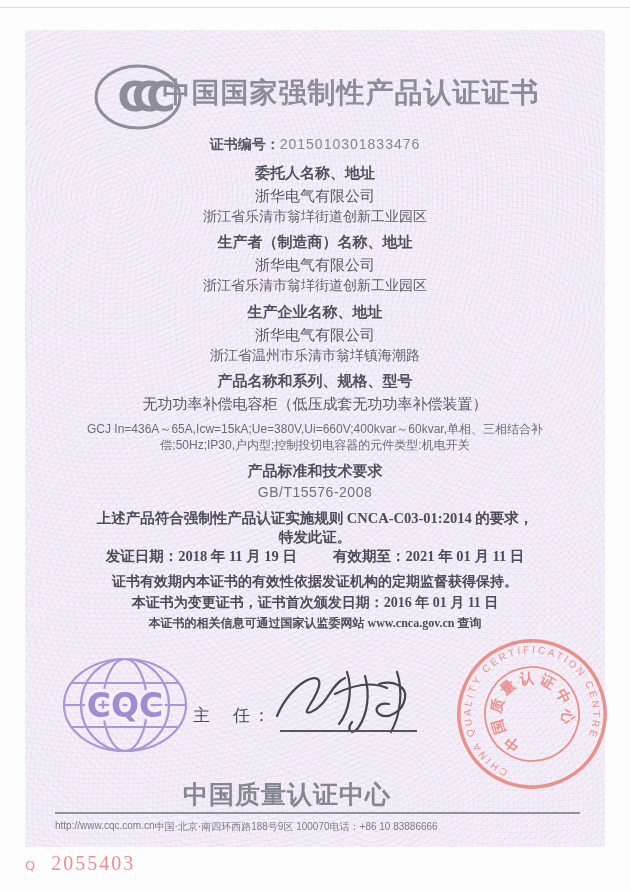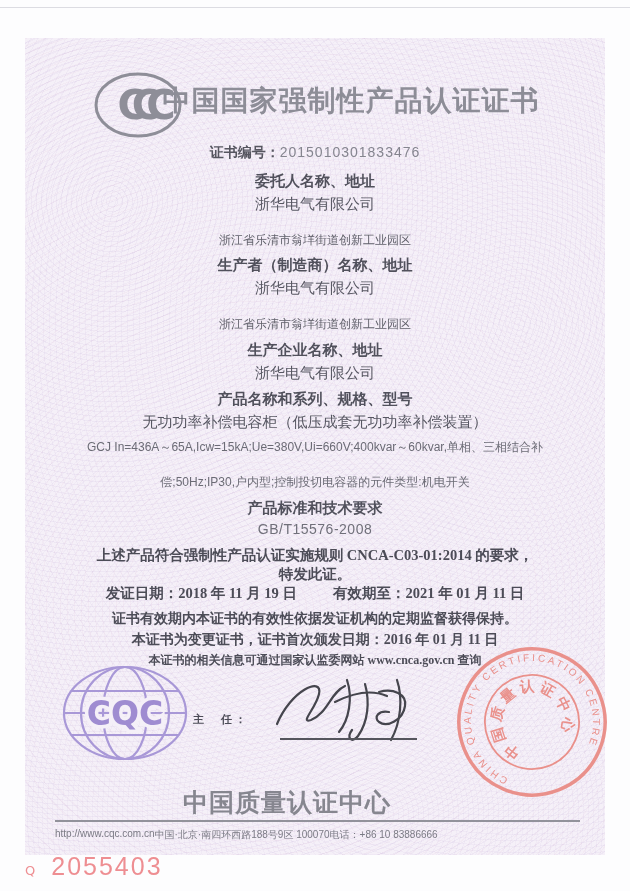--- a/index.html
+++ b/index.html
@@ -2,72 +2,72 @@
 <html><head>
 <meta charset="utf-8">
 <style>
   html,body{margin:0;padding:0;background:#ffffff;}
   .page{
     position:relative;width:630px;height:891px;background:#fdfdfe;
     font-family:"Liberation Serif",serif;overflow:hidden;
   }
   .scan-line{position:absolute;top:7px;left:0;right:0;height:1px;background:#dcdce2;}
   .certificate{
-    position:absolute;left:25px;top:38px;width:580px;height:817px;
+    position:absolute;left:25px;top:30px;width:580px;height:817px;
     background-color:#f5f0f8;
     background-image:
       repeating-radial-gradient(circle at 15% 20%, rgba(177,150,205,0.10) 0 1px, rgba(255,255,255,0) 1px 5px),
       repeating-radial-gradient(circle at 85% 35%, rgba(177,150,205,0.08) 0 1px, rgba(255,255,255,0) 1px 6px),
       repeating-radial-gradient(circle at 40% 70%, rgba(214,160,190,0.08) 0 1px, rgba(255,255,255,0) 1px 7px),
       repeating-radial-gradient(circle at 60% 95%, rgba(177,150,205,0.07) 0 1px, rgba(255,255,255,0) 1px 5px);
     text-align:center;color:#5c5c66;
   }
   .cert-title{
     margin:44px 0 0;padding-left:72px;font-size:28px;font-weight:600;
     letter-spacing:1px;color:#8d8d97;
   }
   .ccc-logo{position:absolute;left:68px;top:28px;}
   .cert-no{margin-top:24px;font-size:14px;}
   .cert-no .lbl{font-weight:700;color:#565660;}
   .cert-no .val{font-family:"Liberation Sans",sans-serif;color:#85858f;letter-spacing:1px;}
   .sec-h{font-size:15px;font-weight:700;color:#51515c;}
   .sec-name{margin-top:4px;font-size:15px;color:#575762;}
-  .sec-addr{margin-top:18px;font-size:12px;color:#60606a;}
+  .sec-addr{margin-top:2px;font-size:14px;color:#60606a;}
   .mt10{margin-top:10px;} .mt8{margin-top:8px;} .mt7{margin-top:7px;}
   .mt9{margin-top:9px;} .mt3{margin-top:3px;}
-  .spec{font-family:"Liberation Sans",sans-serif;font-size:12px;line-height:16px;color:#6b6b75;margin-top:19px;}
+  .spec{font-family:"Liberation Sans",sans-serif;font-size:12px;line-height:16px;color:#6b6b75;}
   .spec.first{margin-top:7px;}
   .std-code{margin-top:3px;font-family:"Liberation Sans",sans-serif;font-size:14px;color:#70707a;letter-spacing:.5px;}
   .stmt{font-size:14.5px;font-weight:700;color:#4c4c57;line-height:19px;}
   .stmt.first{margin-top:9px;}
   .dates{font-size:14.5px;font-weight:700;color:#4c4c57;}
   .dates .gap{display:inline-block;width:36px;}
   .note{font-size:14px;font-weight:700;color:#4c4c57;}
   .note.small{font-size:12px;}
   .signing{position:absolute;left:0;top:612px;width:100%;height:165px;z-index:2;}
   .cqc-logo{position:absolute;left:35px;top:13px;}
-  .director{position:absolute;left:168px;top:62px;font-size:11px;font-weight:700;color:#4c4c57;letter-spacing:3px;}
+  .director{position:absolute;left:168px;top:62px;font-size:17px;font-weight:400;color:#4c4c57;letter-spacing:3px;}
   .signature{position:absolute;left:248px;top:22px;}
   .sig-line{position:absolute;left:255px;top:88px;width:137px;height:1.5px;background:#55555d;}
   .seal{position:absolute;left:422px;top:-13px;opacity:.9;}
   .org-name{
     position:absolute;left:0;right:0;top:748px;text-align:center;padding-right:56px;
     font-size:25px;font-weight:600;letter-spacing:1px;color:#86868f;
   }
   .footer-rule{position:absolute;left:30px;top:782px;width:525px;height:1.5px;background:#92929b;}
   .footer-row{
     position:absolute;left:30px;right:25px;top:790px;display:flex;justify-content:flex-start;
     font-family:"Liberation Sans",sans-serif;font-size:10px;color:#7a7a84;
   }
   .serial{
     position:absolute;left:25px;top:852px;display:flex;align-items:baseline;gap:16px;
     color:#ee8e92;
   }
   .serial .q{font-family:"DejaVu Sans",sans-serif;font-size:13px;}
-  .serial .num{font-family:Liberation Sans, sans-serif;font-size:25px;letter-spacing:2px;}
+  .serial .num{font-family:Liberation Serif, serif;font-size:20px;letter-spacing:2px;}
 </style>
 </head>
 <body>
 
 <div class="page">
   <div class="scan-line"></div>
 
   <div class="certificate">
 
     <svg class="ccc-logo" width="90" height="78" viewBox="0 0 90 78">
@@ -84,20 +84,21 @@
     <div class="sec-h mt10">委托人名称、地址</div>
     <div class="sec-name">浙华电气有限公司</div>
     <div class="sec-addr">浙江省乐清市翁垟街道创新工业园区</div>
 
     <div class="sec-h mt7">生产者（制造商）名称、地址</div>
     <div class="sec-name">浙华电气有限公司</div>
     <div class="sec-addr">浙江省乐清市翁垟街道创新工业园区</div>
 
     <div class="sec-h mt8">生产企业名称、地址</div>
     <div class="sec-name">浙华电气有限公司</div>
+    <div class="sec-addr">浙江省温州市乐清市翁垟镇海潮路</div>
 
     <div class="sec-h mt7">产品名称和系列、规格、型号</div>
     <div class="sec-name">无功功率补偿电容柜（低压成套无功功率补偿装置）</div>
     <div class="spec first">GCJ In=436A～65A,Icw=15kA;Ue=380V,Ui=660V;400kvar～60kvar,单相、三相结合补</div>
     <div class="spec">偿;50Hz;IP30,户内型;控制投切电容器的元件类型:机电开关</div>
 
     <div class="sec-h mt9">产品标准和技术要求</div>
     <div class="std-code">GB/T15576-2008</div>
 
     <div class="stmt first">上述产品符合强制性产品认证实施规则 CNCA-C03-01:2014 的要求，</div>

